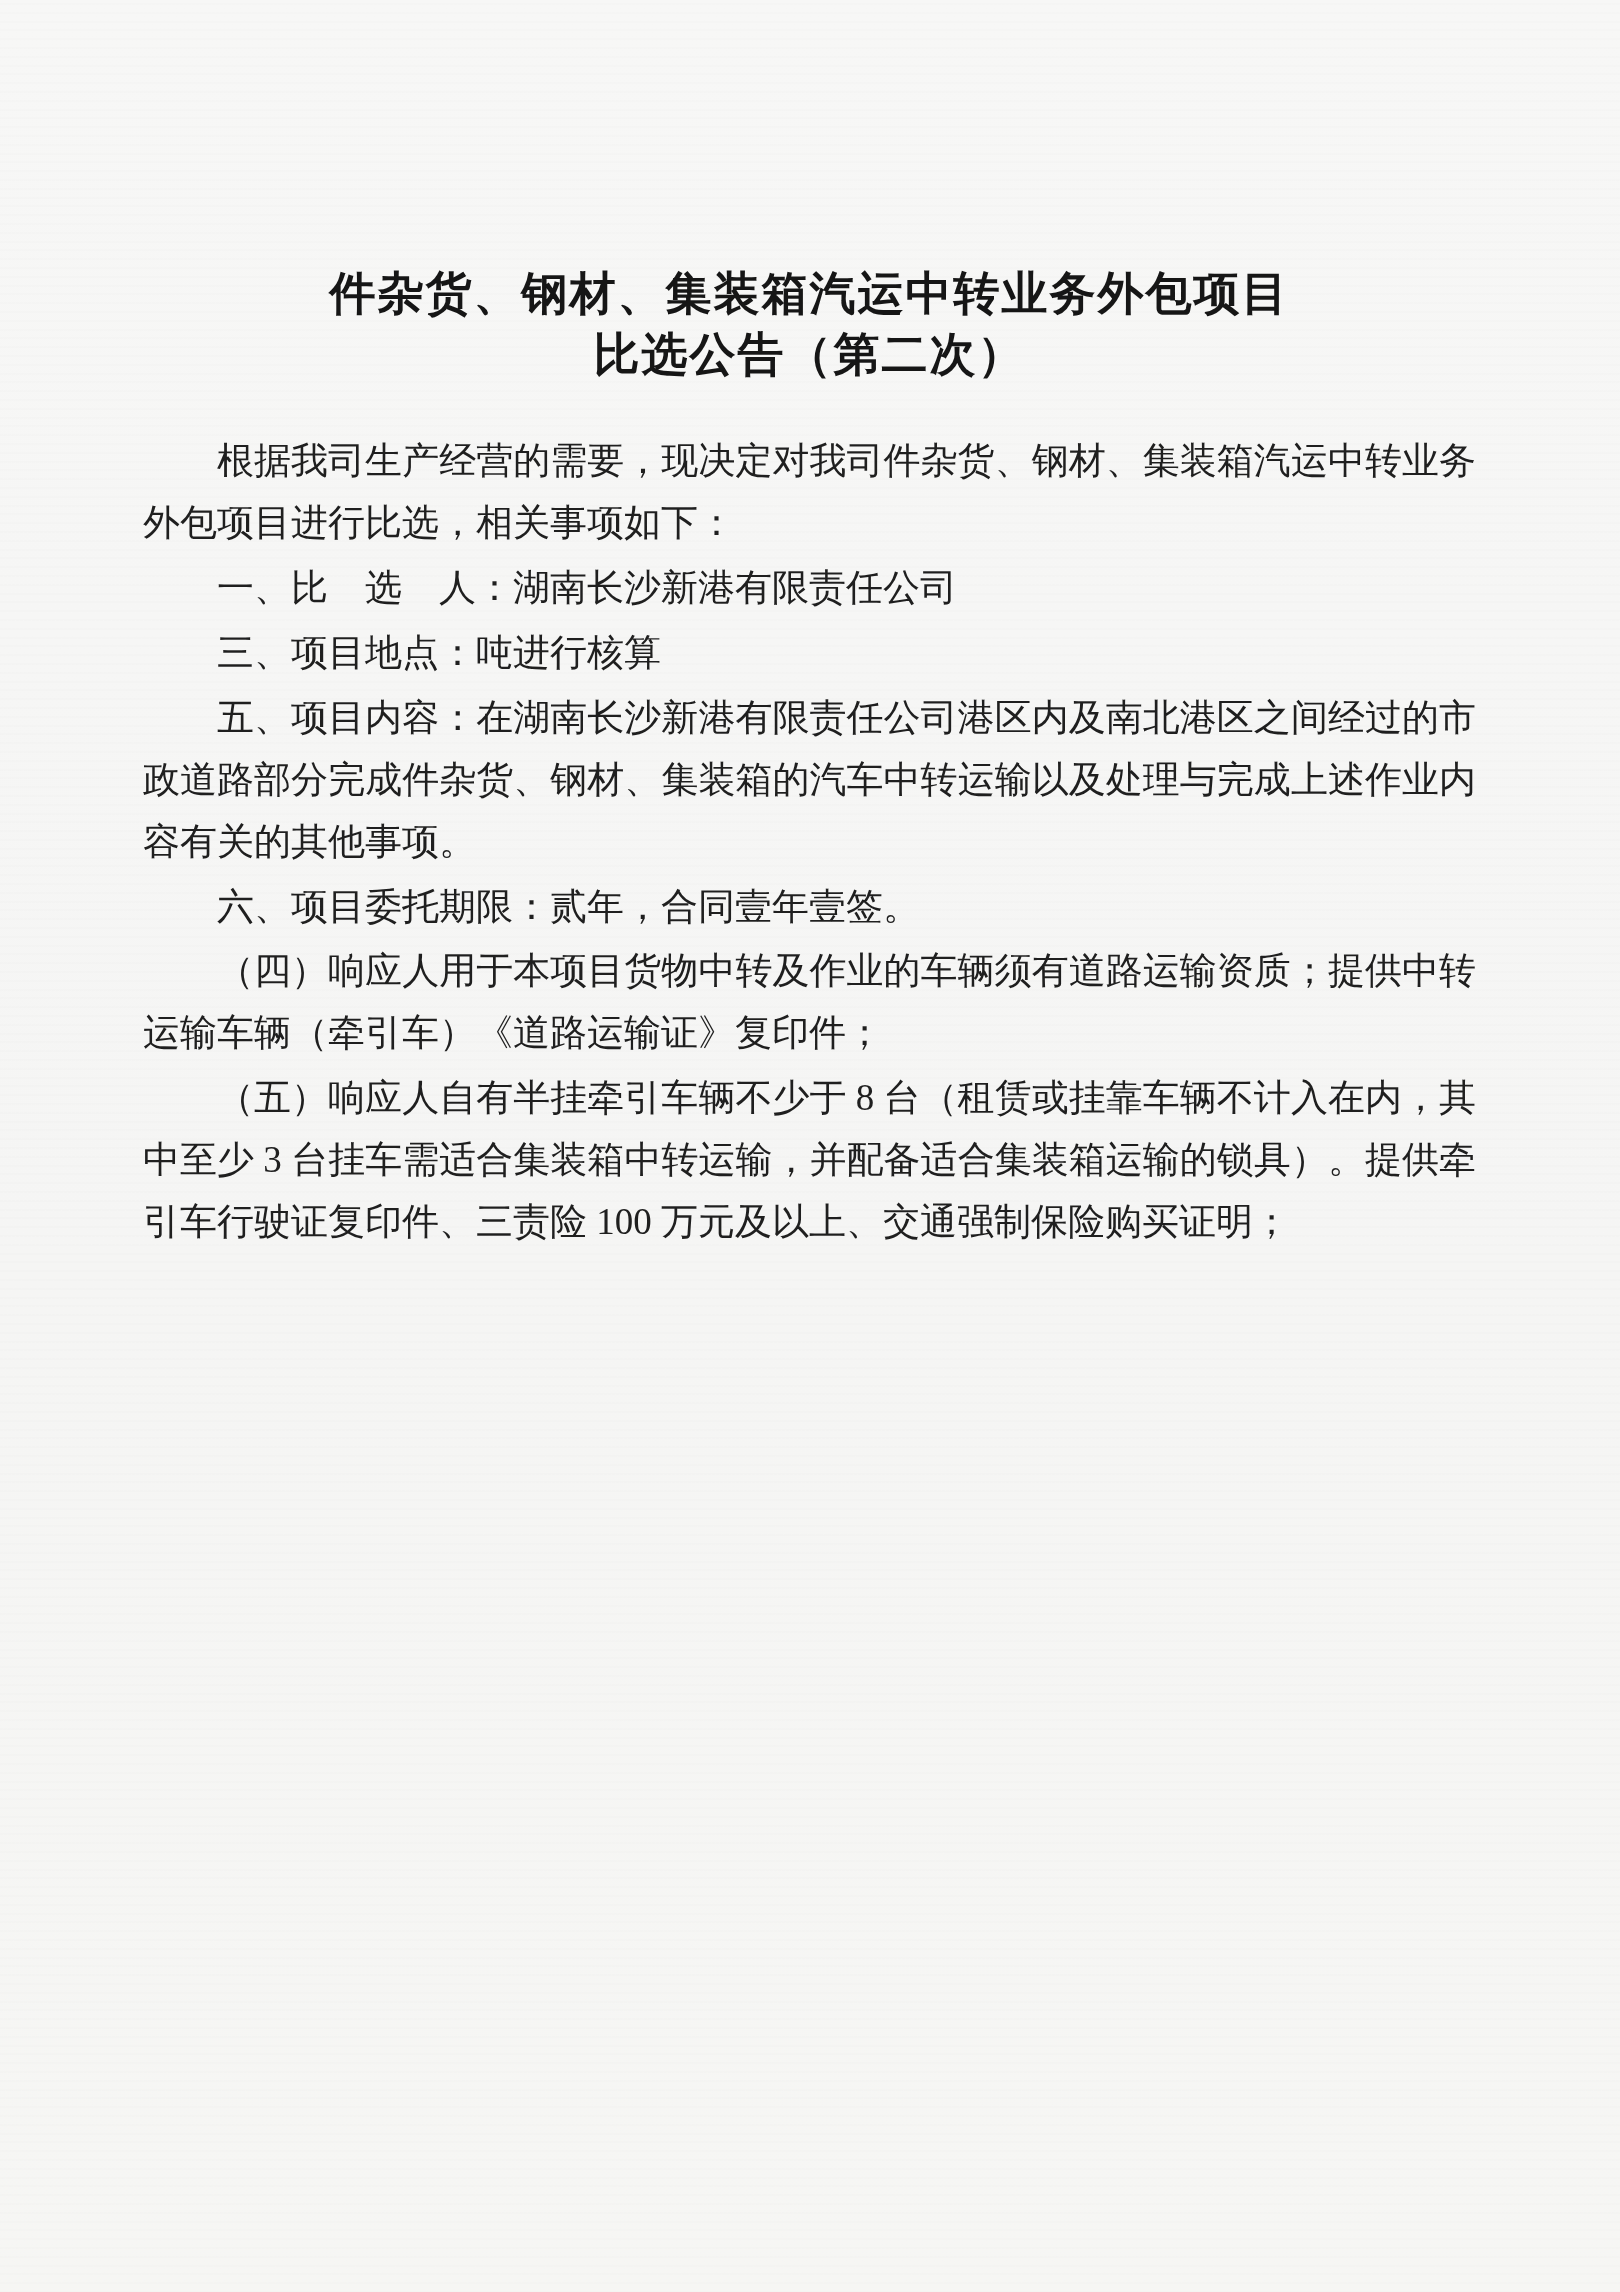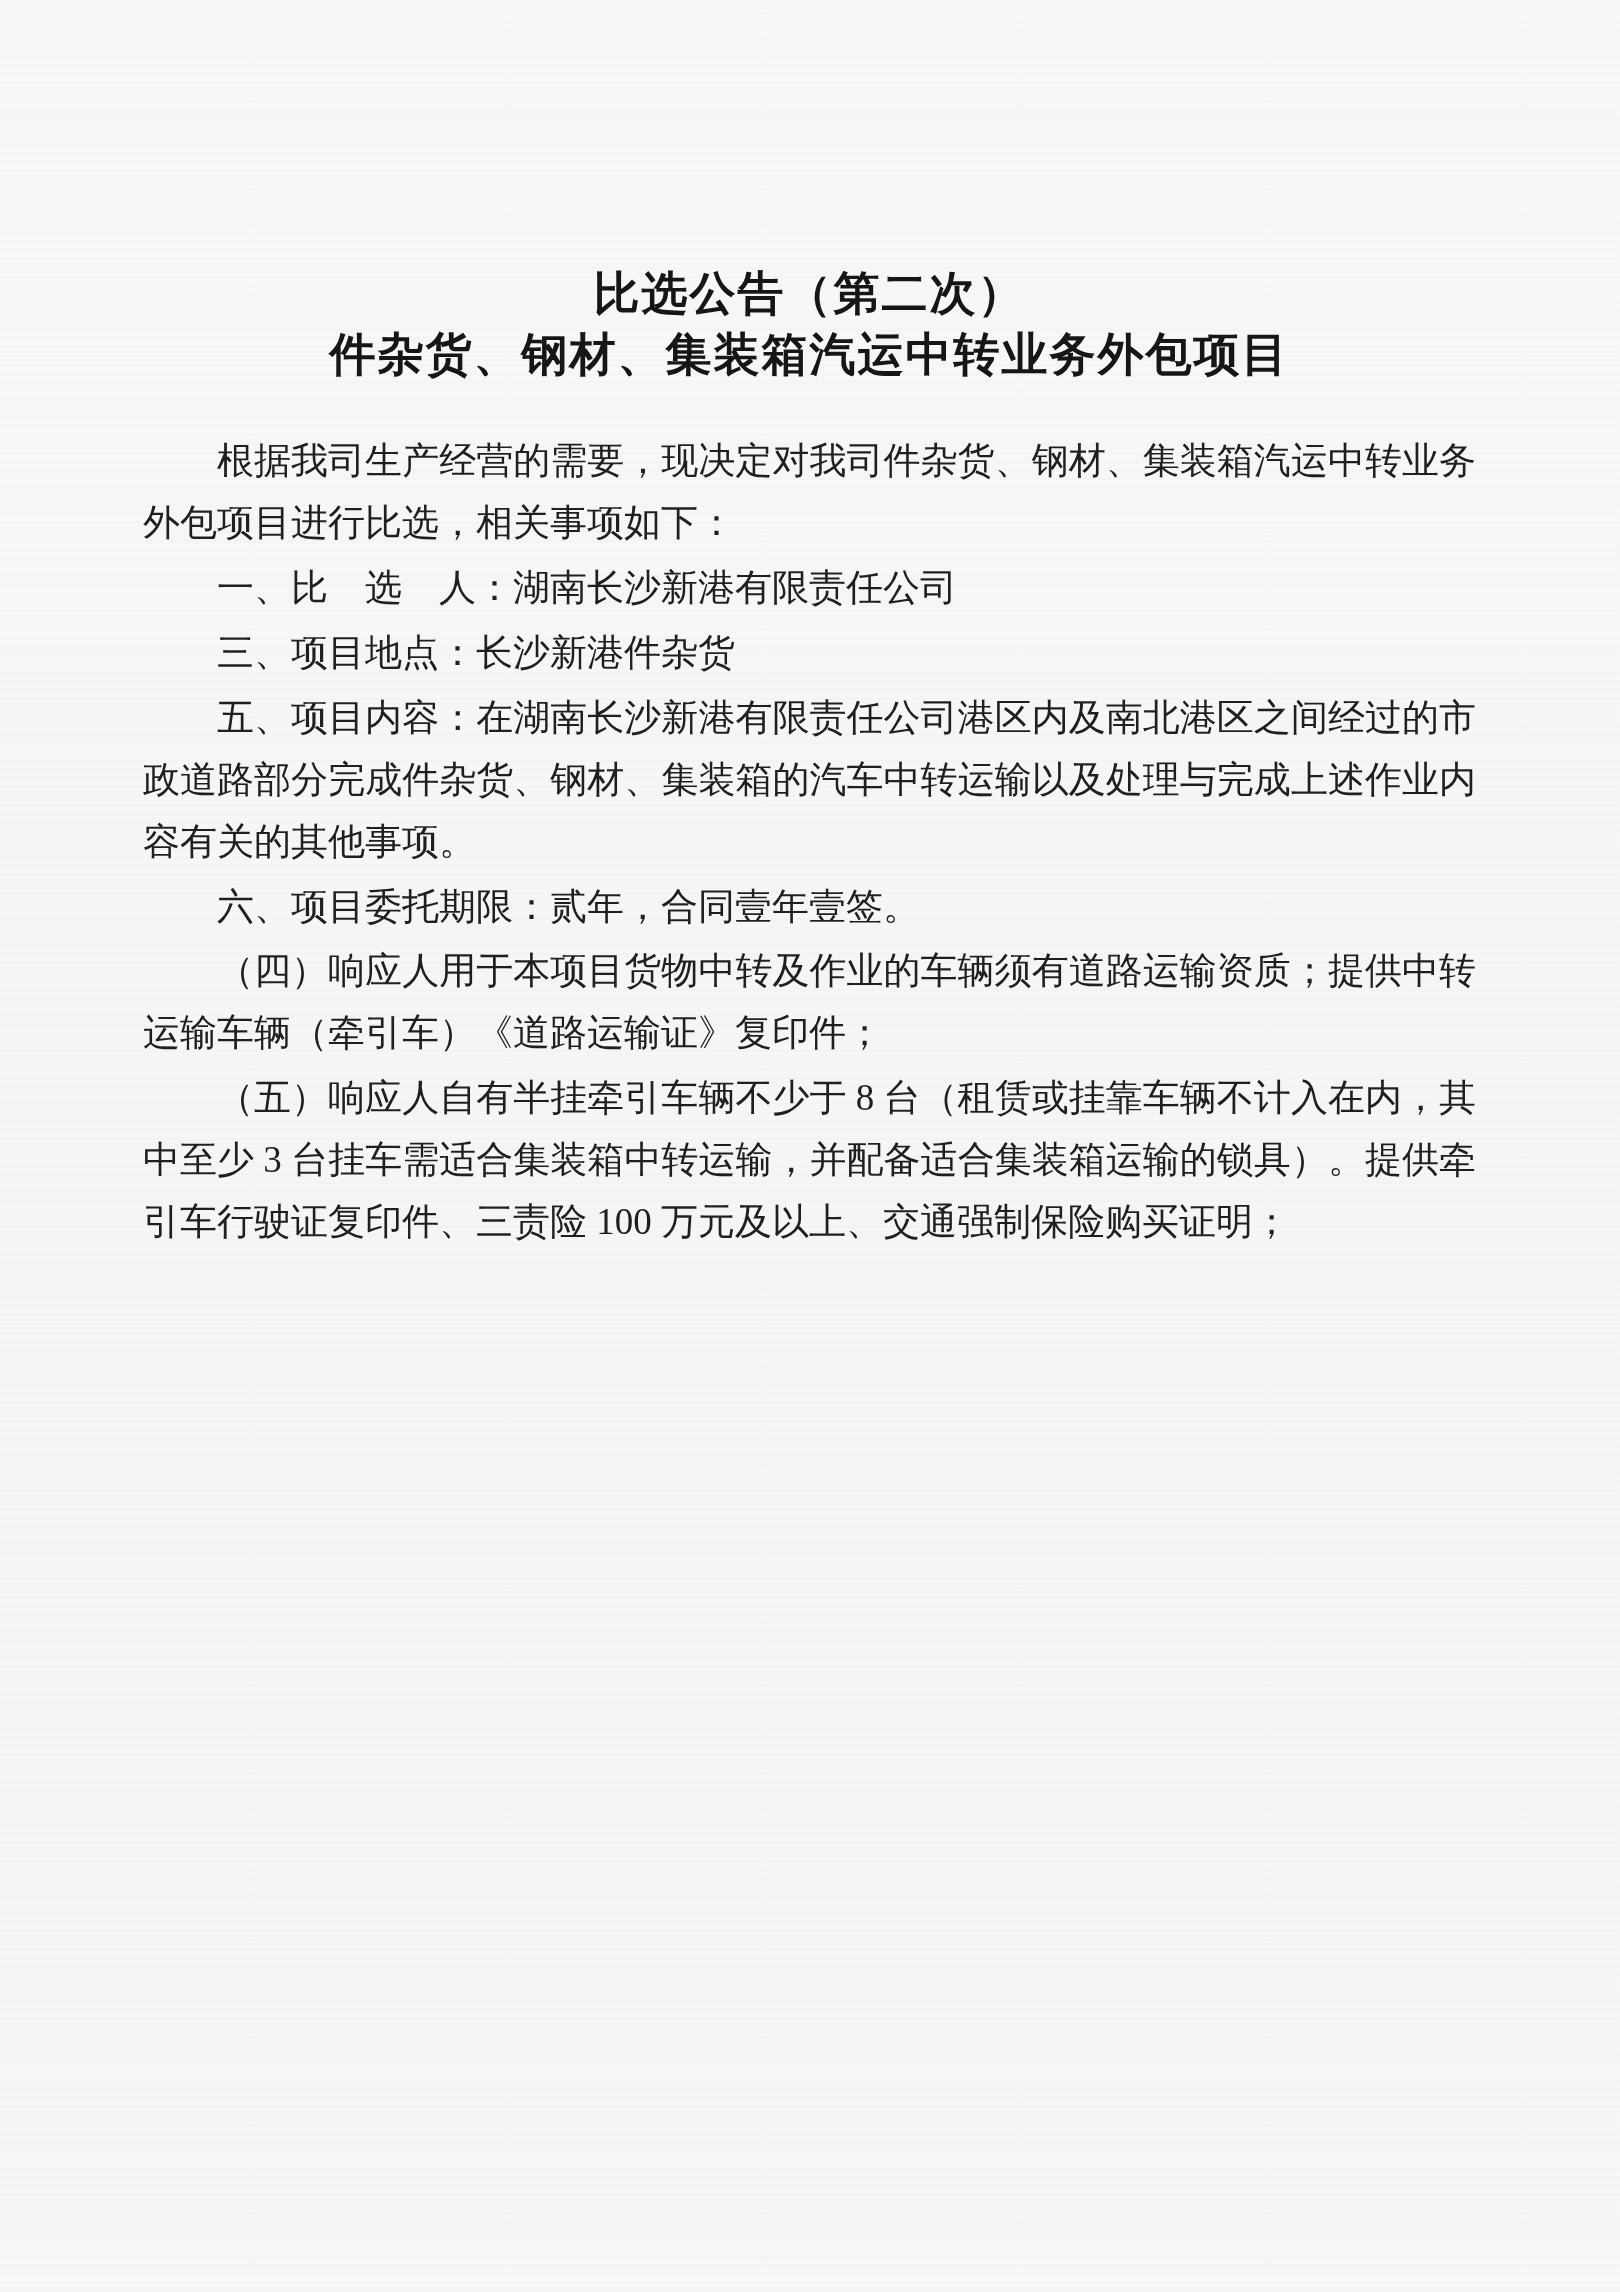--- a/index.html
+++ b/index.html
@@ -53,28 +53,28 @@
     text-indent: 2em;
   }
 </style>
 </head>
 <body>
 
 <div class="page">
   <div class="content">
 
     <div class="doc-title">
+      <div class="title-line">件杂货、钢材、集装箱汽运中转业务外包项目</div>
       <div class="title-line">比选公告（第二次）</div>
-      <div class="title-line">件杂货、钢材、集装箱汽运中转业务外包项目</div>
     </div>
 
     <div class="doc-body">
       <p class="para">根据我司生产经营的需要，现决定对我司件杂货、钢材、集装箱汽运中转业务外包项目进行比选，相关事项如下：</p>
       <p class="para">一、比　选　人：湖南长沙新港有限责任公司</p>
-      <p class="para">三、项目地点：长沙新港件杂货</p>
+      <p class="para">三、项目地点：吨进行核算</p>
       <p class="para">五、项目内容：在湖南长沙新港有限责任公司港区内及南北港区之间经过的市政道路部分完成件杂货、钢材、集装箱的汽车中转运输以及处理与完成上述作业内容有关的其他事项。</p>
       <p class="para">六、项目委托期限：贰年，合同壹年壹签。</p>
       <p class="para">（四）响应人用于本项目货物中转及作业的车辆须有道路运输资质；提供中转运输车辆（牵引车）《道路运输证》复印件；</p>
       <p class="para">（五）响应人自有半挂牵引车辆不少于 8 台（租赁或挂靠车辆不计入在内，其中至少 3 台挂车需适合集装箱中转运输，并配备适合集装箱运输的锁具）。提供牵引车行驶证复印件、三责险 100 万元及以上、交通强制保险购买证明；</p>
     </div>
 
   </div>
 </div>
 
 

